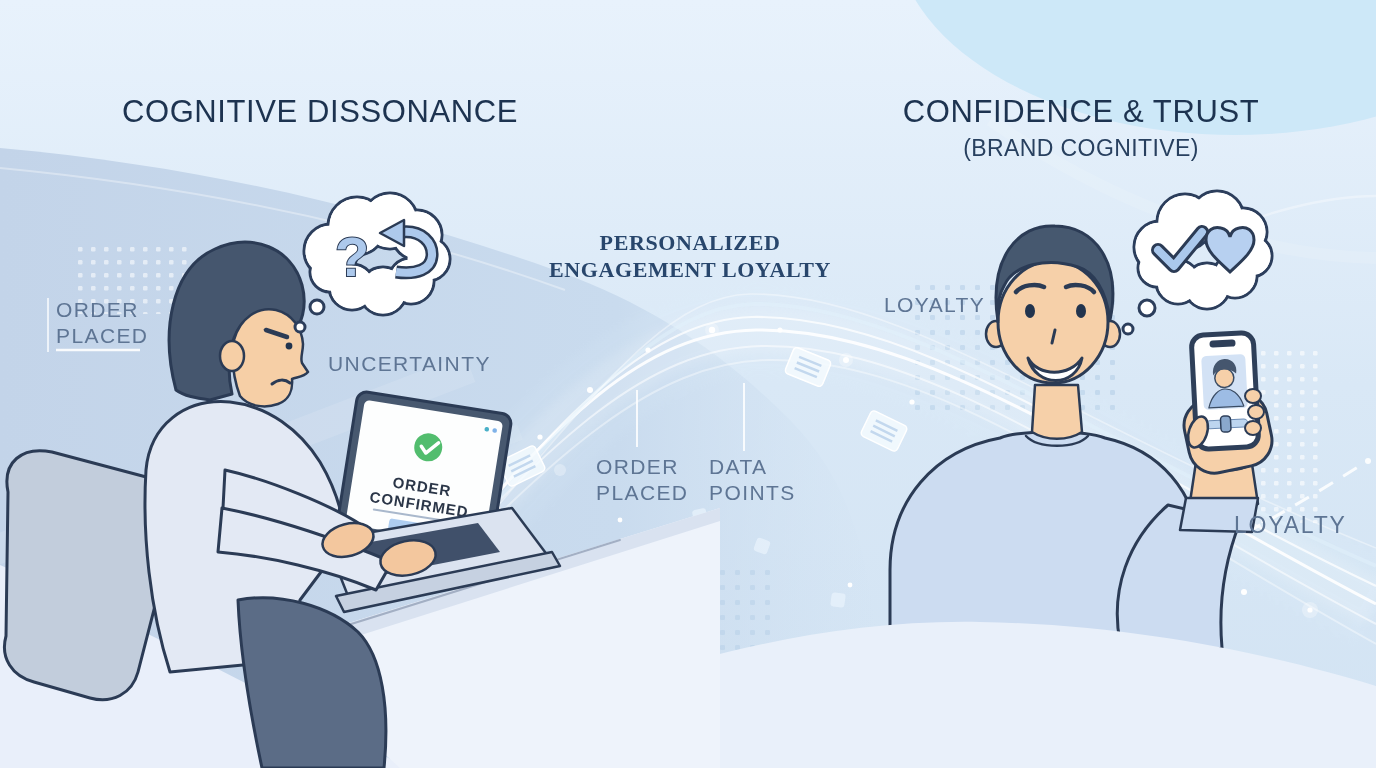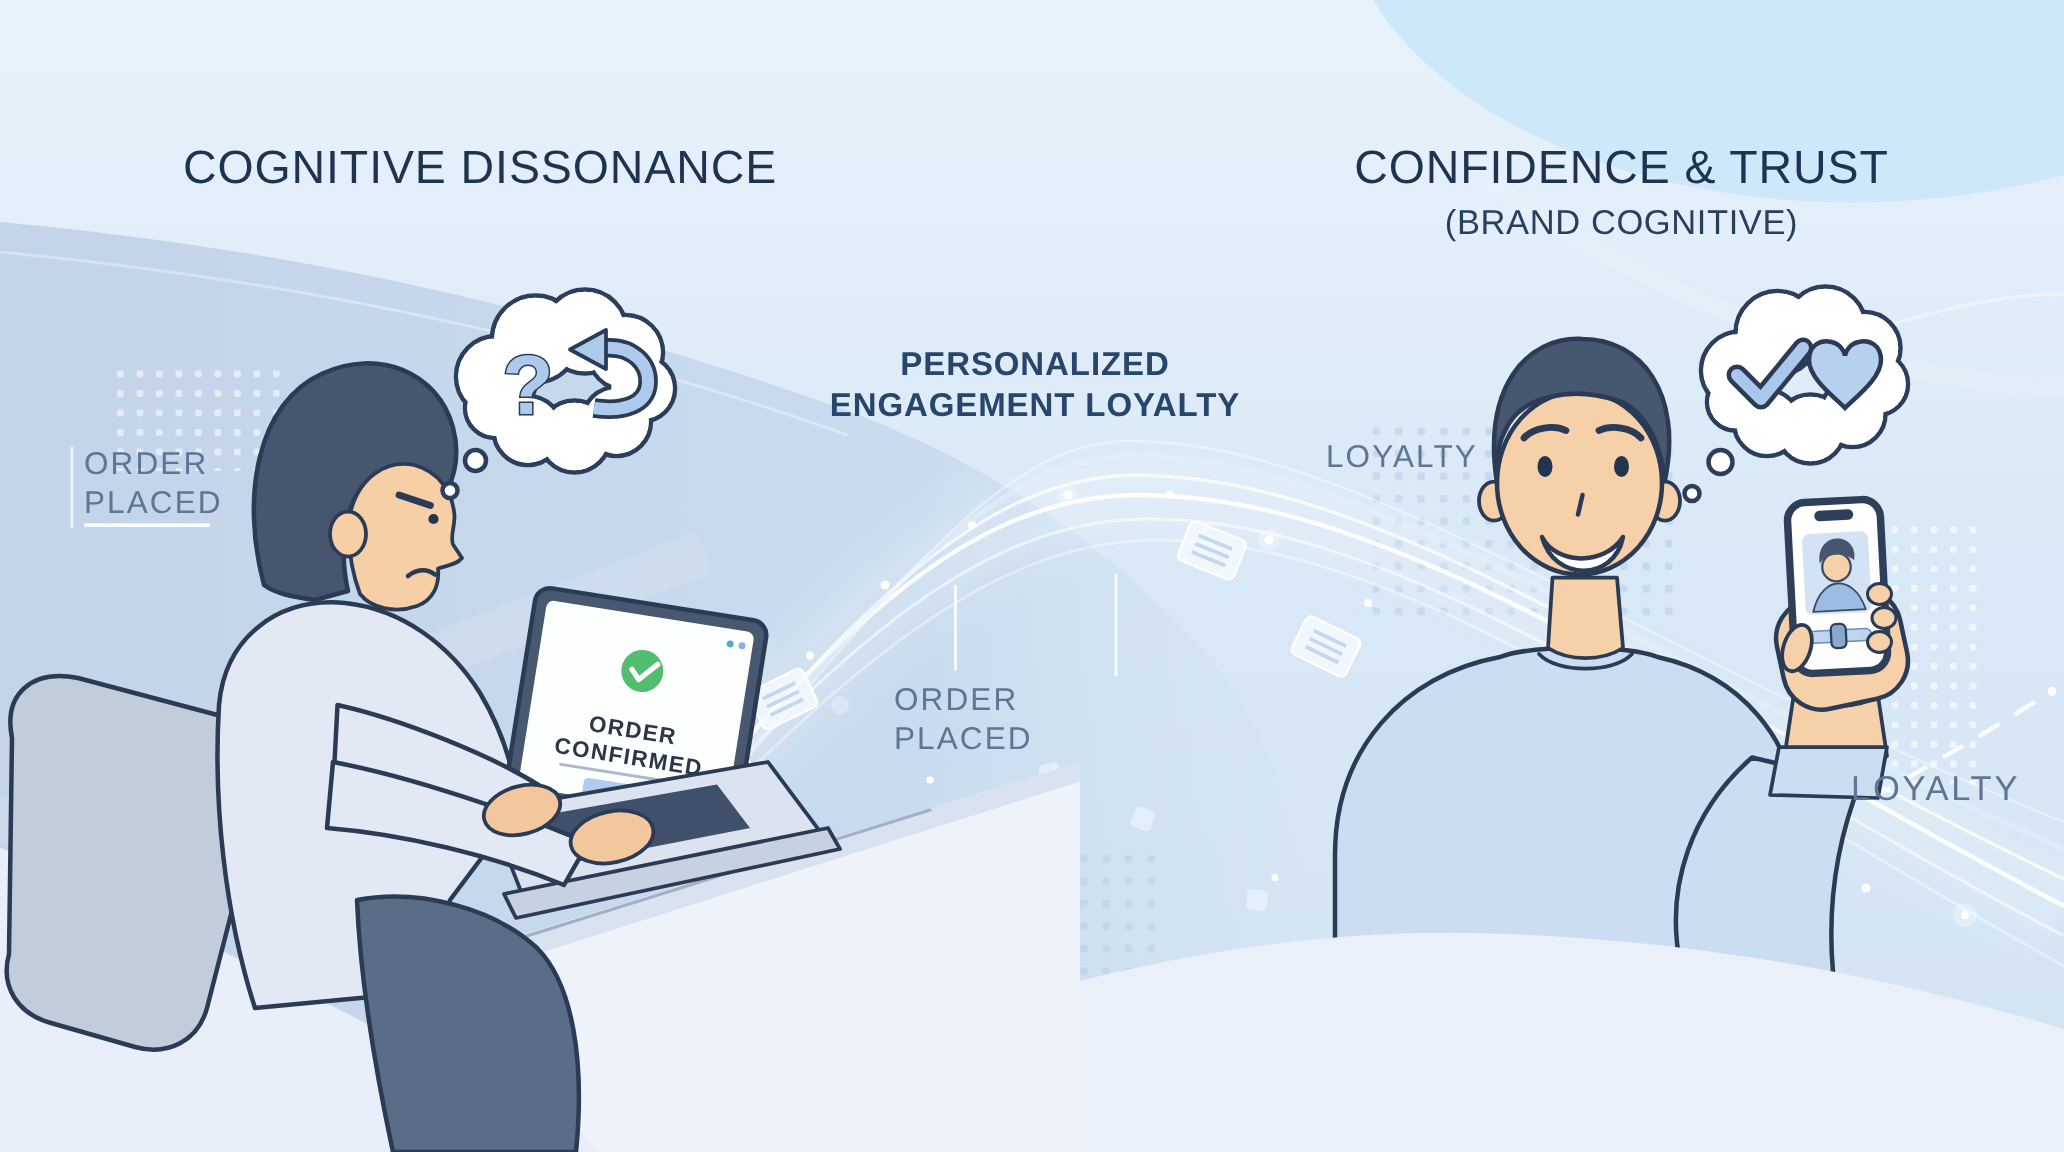--- a/index.html
+++ b/index.html
@@ -3,21 +3,21 @@
 <meta charset="utf-8">
 <style>
   html,body{margin:0;padding:0;background:#eef3fa;}
   .stage{position:relative;width:1376px;height:768px;overflow:hidden;
          font-family:"Liberation Sans",sans-serif;background:#dde9f6;}
   svg.scene{position:absolute;left:0;top:0;}
   .title-block{position:absolute;text-align:center;}
   .title{font-weight:normal;font-size:31px;letter-spacing:.6px;color:#1d3350;}
   .subtitle{margin-top:5px;font-weight:500;font-size:23px;letter-spacing:.4px;color:#28405f;}
   .bridge-label{position:absolute;text-align:center;font-weight:bold;font-size:22px;
-                line-height:27px;letter-spacing:.6px;color:#28466c;}
+                line-height:27px;letter-spacing:.6px;color:#28466c;font-family:Liberation Serif, serif;}
   .small-label{position:absolute;color:#5e7594;font-size:21px;font-weight:500;
                letter-spacing:1.4px;line-height:26px;}
   .small-label.big{font-size:23px;letter-spacing:1.8px;}
   .card rect{fill:rgba(245,250,254,.85);stroke:#ffffff;stroke-width:1.5;}
   .card line{stroke:#c3d8ee;stroke-width:2.5;}
   .sq{fill:rgba(234,244,252,.7);}
 </style>
 </head>
 <body>
 
@@ -325,24 +325,29 @@
 <div class="bridge-label" style="left:530px;top:229px;width:320px;">
   <div>PERSONALIZED</div>
   <div>ENGAGEMENT LOYALTY</div>
 </div>
 
 <div class="small-label" style="left:56px;top:297px;">
   <div>ORDER</div>
   <div>PLACED</div>
 </div>
 
+<div class="small-label" style="left:328px;top:351px;">UNCERTAINTY</div>
 
 <div class="small-label" style="left:596px;top:454px;">
   <div>ORDER</div>
   <div>PLACED</div>
 </div>
 
+<div class="small-label" style="left:709px;top:454px;">
+  <div>DATA</div>
+  <div>POINTS</div>
+</div>
 
 <div class="small-label" style="left:884px;top:292px;">LOYALTY</div>
 
 <div class="small-label big" style="left:1234px;top:512px;">LOYALTY</div>
 
 </div>
 
 </body></html>

